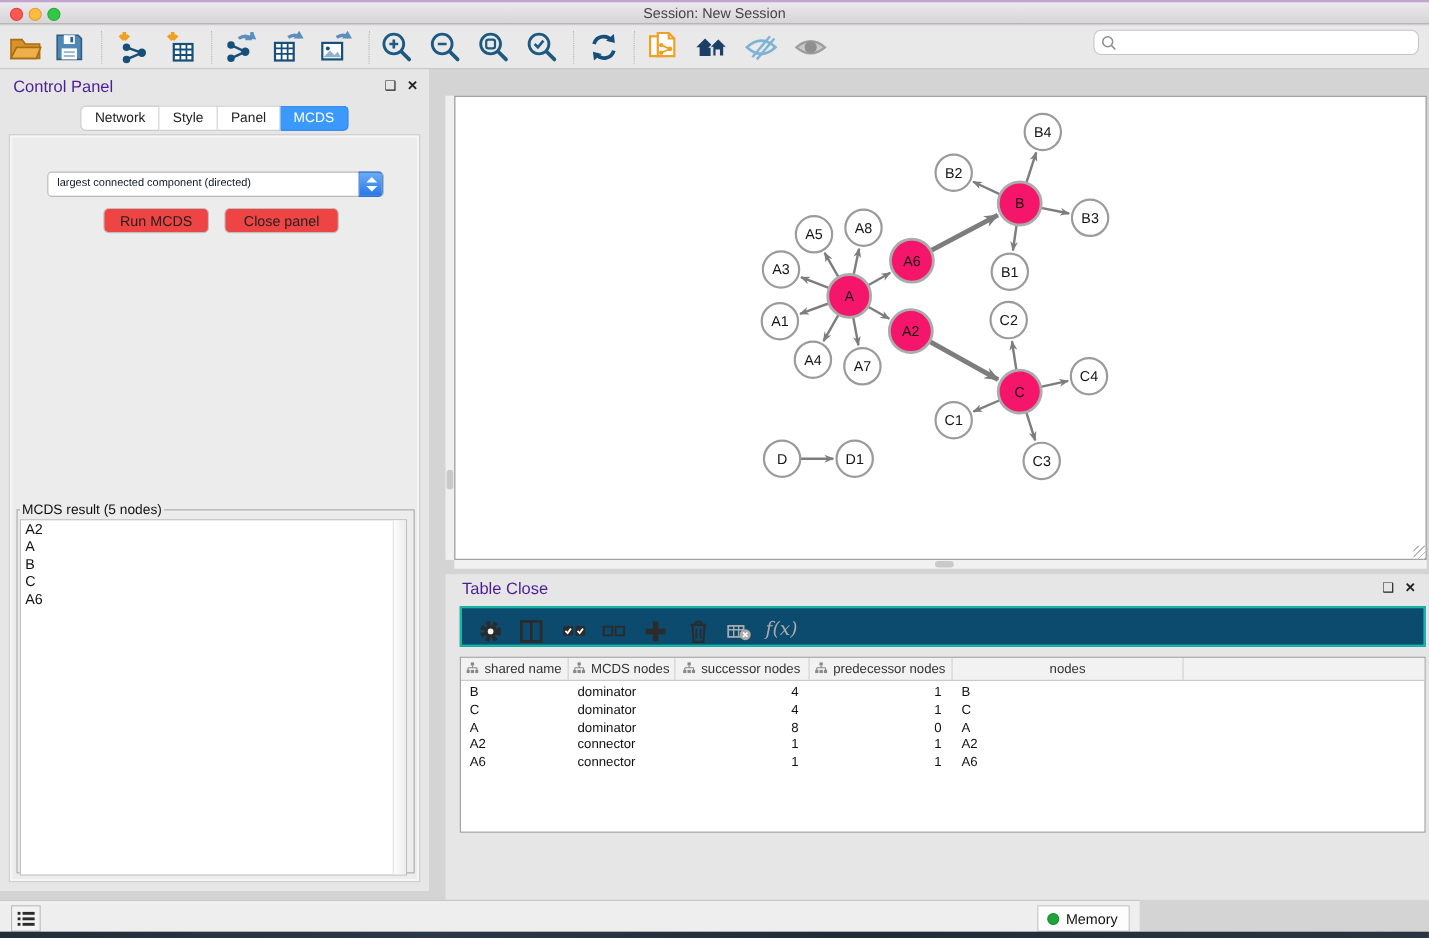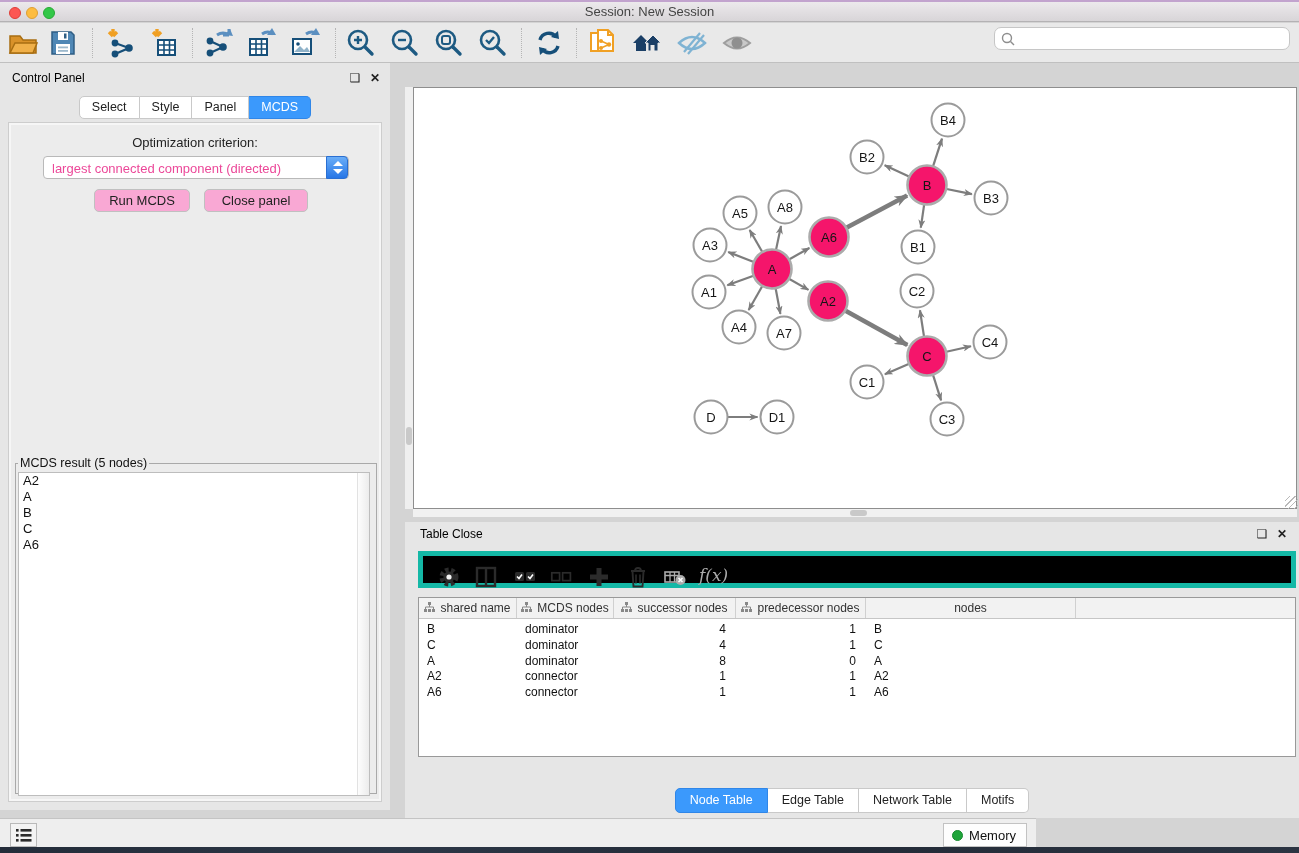--- a/index.html
+++ b/index.html
@@ -23,50 +23,50 @@
   .tb-icon { position:absolute; top:4px; width:32px; height:32px; }
   .tb-sep { position:absolute; top:5px; height:30px; width:0;
     border-left:1px dotted #b5b5b5; }
   #search-box { position:absolute; right:9px; top:4px; width:296px; height:23px;
     background:#fff; border:1px solid #c6c6c6; border-radius:7px; }
   #search-box svg { position:absolute; left:6px; top:4px; }
   #search-box input { position:absolute; left:24px; top:1px; width:260px; height:19px;
     border:none; outline:none; font-size:12px; background:transparent; }
 
   
-  .panel-title { font-size:12px; color:#000000; }
+  .panel-title { font-size:15px; color:#4c1d95; }
   .win-btn { font-size:12px; color:#222; width:14px; text-align:center; cursor:default; }
 
   
   #control-panel { left:0; top:63px; width:390px; height:747px; background:#e6e6e6; }
   #cp-header { position:absolute; left:0; top:0; width:100%; height:30px; }
   #cp-header .panel-title { position:absolute; left:12px; top:8px; }
   #cp-float { position:absolute; right:28px; top:8px; }
   #cp-close { position:absolute; right:8px; top:8px; font-weight:bold; }
   .tab-seg { font-size:12.5px; color:#222; background:#fff; border:1px solid #c9c9c9;
     border-left:none; padding:3px 12px; line-height:15px; }
   .tab-seg:first-child { border-left:1px solid #c9c9c9; border-radius:5px 0 0 5px; }
   .tab-seg:last-child { border-radius:0 5px 5px 0; }
   .tab-seg.active { background:#3b99fc; border-color:#2f86e8; color:#fff; }
   #cp-tabs { position:absolute; left:0; top:33px; width:100%; display:flex; justify-content:center; }
   #cp-content { position:absolute; left:8px; top:59px; width:374px; height:680px;
     background:#ececec; border:1px solid #cdcdcd; box-shadow:0 0 0 2px #f6f6f6 inset; }
   #opt-label { position:absolute; left:0; top:12px; width:100%; text-align:center;
     font-size:13px; color:#222; }
   #criterion-select { position:absolute; left:34px; top:33px; width:306px; height:23px;
     background:#fff; border:1px solid #b9b9b9; border-radius:4px; }
-  #criterion-select .sel-text { position:absolute; left:8px; top:4px; font-size:13px; color:#ec4899; }
+  #criterion-select .sel-text { position:absolute; left:8px; top:4px; font-size:10px; color:#0f172a; }
   #criterion-select .stepper { position:absolute; right:0; top:-1px; width:22px; height:23px;
     background:linear-gradient(#6aaef8,#2776e6); border-radius:0 4px 4px 0;
     border:1px solid #2a6fd2; }
   .chev { position:absolute; left:6px; width:0; height:0; border-left:5px solid transparent;
     border-right:5px solid transparent; }
   .chev.up   { top:4px;  border-bottom:5px solid #fff; }
   .chev.down { bottom:4px; border-top:5px solid #fff; }
-  .push-btn { position:absolute; top:66px; height:23px; background:#f9a8d4;
+  .push-btn { position:absolute; top:66px; height:23px; background:#ef4444;
     border:1px solid #c0c0c0; border-radius:5px; font-size:13px; color:#222;
     text-align:center; line-height:21px; }
   #run-mcds { left:85px; width:96px; }
   #close-panel { left:195px; width:104px; }
   #result-fieldset { position:absolute; left:6px; top:333px; width:362px; height:338px;
     border:1px solid #a9a9a9; }
   #result-fieldset legend { font-size:12.5px; color:#111; padding:0 2px; margin-left:2px; }
   #result-list { position:absolute; left:2px; top:2px; width:352px; height:324px;
     background:#fff; border:1px solid #bdbdbd; overflow:hidden; }
   #result-list .scroll-track { position:absolute; right:0; top:0; width:12px; height:100%;
@@ -94,21 +94,21 @@
   #net-grip { position:absolute; right:1px; top:433px; width:13px; height:13px;
     background:repeating-linear-gradient(135deg,transparent 0 3px,#b9b9b9 3px 4px); }
 
   
   #table-panel { left:405px; top:522px; width:894px; height:296px; background:#e6e6e6; }
   #tp-header { position:absolute; left:0; top:0; width:100%; height:26px; }
   #tp-header .panel-title { position:absolute; left:15px; top:5px; }
   #tp-float { position:absolute; right:30px; top:5px; }
   #tp-close { position:absolute; right:10px; top:5px; font-weight:bold; }
   #tp-toolbar { position:absolute; left:13px; top:29px; width:878px; height:37px;
-    background:#000000; border:5px solid #14b8a6; }
+    background:#0c4a6e; border:2px solid #14b8a6; }
   .tp-icon { position:absolute; top:9px; width:24px; height:24px; }
   #fx-label { font-family:"DejaVu Serif", serif; font-style:italic; font-size:17px; color:#ababab; }
   #tbl-box { position:absolute; left:13px; top:75px; width:878px; height:160px;
     background:#fff; border:1px solid #999; overflow:hidden; }
   #tbl-head { display:flex; height:21px; background:#f2f2f2; border-bottom:1px solid #c6c6c6; }
   .th { position:relative; display:flex; align-items:center; justify-content:center;
     border-right:1px solid #d0d0d0; font-size:12px; color:#333; gap:5px; }
   .th svg { flex:0 0 auto; }
   #tbl-body { padding-top:3px; }
   .tr { display:flex; height:15.8px; }
@@ -298,27 +298,26 @@
   </div>
 </div>
 
 <div id="control-panel" class="abs">
   <div id="cp-header">
     <div class="panel-title">Control Panel</div>
     <div id="cp-float" class="win-btn">❑</div>
     <div id="cp-close" class="win-btn">✕</div>
   </div>
   <div id="cp-tabs">
-      <div class="tab-seg">Select</div>
+      <div class="tab-seg">Network</div>
       <div class="tab-seg">Style</div>
       <div class="tab-seg">Panel</div>
       <div class="tab-seg active">MCDS</div>
     </div>
   <div id="cp-content">
-    <div id="opt-label">Optimization criterion:</div>
     <div id="criterion-select">
       <span class="sel-text">largest connected component (directed)</span>
       <span class="stepper">
         <span class="chev up"></span>
           <span class="chev down"></span>
       </span>
     </div>
     <div id="run-mcds" class="push-btn">Run MCDS</div>
     <div id="close-panel" class="push-btn">Close panel</div>
     <fieldset id="result-fieldset">
@@ -556,26 +555,20 @@
         </div>
         <div class="tr">
           <div class="td align-left" style="width: 98px;">A6</div>
           <div class="td align-left" style="width: 97px;">connector</div>
           <div class="td align-right" style="width: 122px;">1</div>
           <div class="td align-right" style="width: 130px;">1</div>
           <div class="td align-left" style="width: 210px;">A6</div>
         </div>
       </div>
   </div>
-  <div id="tp-tabs">
-      <div class="tab-seg active">Node Table</div>
-      <div class="tab-seg">Edge Table</div>
-      <div class="tab-seg">Network Table</div>
-      <div class="tab-seg">Motifs</div>
-    </div>
 </div>
 
 <div id="status-bar" class="abs">
   <div id="list-btn">
     <svg width="25" height="22" viewBox="0 0 25 22">
       <rect x="5" y="5" width="2.6" height="2.6" fill="#2b2b2b"></rect>
       <rect x="5" y="10" width="2.6" height="2.6" fill="#2b2b2b"></rect>
       <rect x="5" y="15" width="2.6" height="2.6" fill="#2b2b2b"></rect>
       <rect x="9.5" y="5" width="11" height="2.6" fill="#2b2b2b"></rect>
       <rect x="9.5" y="10" width="11" height="2.6" fill="#2b2b2b"></rect>

